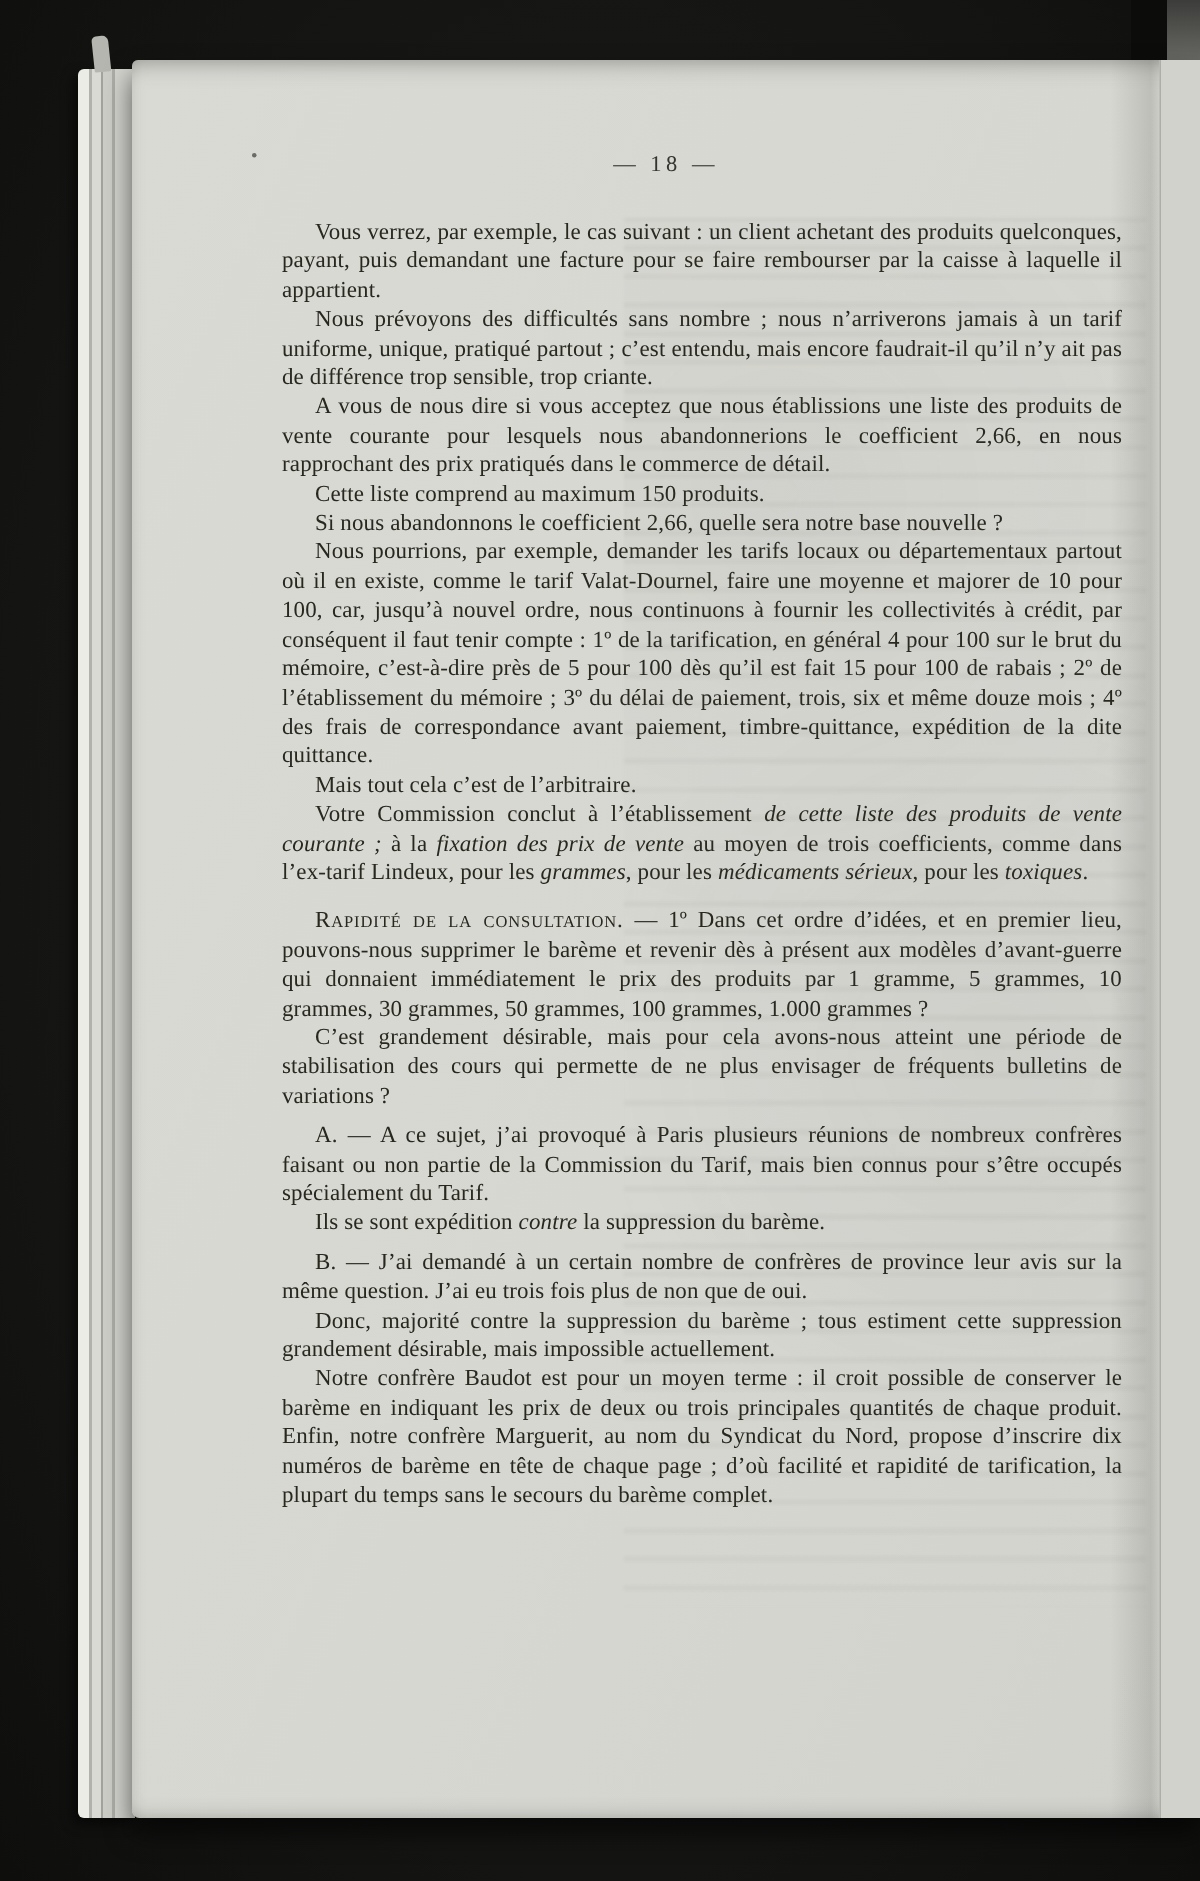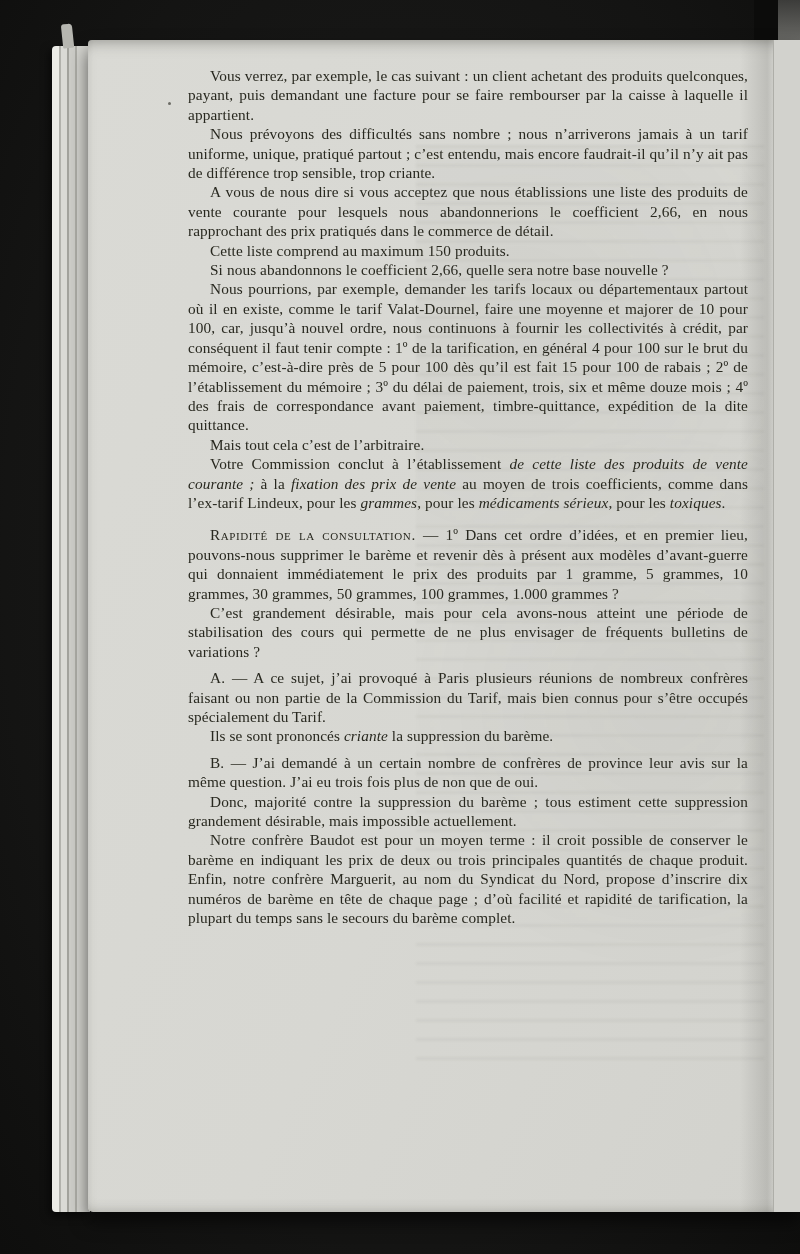--- a/index.html
+++ b/index.html
@@ -147,20 +147,21 @@
   <div class="tr-gray-strip"></div>
   <div class="fore-edges"></div>
   <div class="spine-nub"></div>
 
   <div class="page">
     <div class="gutter-shade"></div>
     <div class="right-column"></div>
     <div class="showthrough"></div>
     <div class="speck"></div>
 
+    <div class="folio">— 18 —</div>
 
     <div class="text-block">
 
       <p>Vous verrez, par exemple, le cas suivant : un client achetant des produits quelconques, payant, puis demandant une facture pour se faire rembourser par la caisse à laquelle il appartient.</p>
 
       <p>Nous prévoyons des difficultés sans nombre ; nous n’arriverons jamais à un tarif uniforme, unique, pratiqué partout ; c’est entendu, mais encore faudrait-il qu’il n’y ait pas de différence trop sensible, trop criante.</p>
 
       <p>A vous de nous dire si vous acceptez que nous établissions une liste des produits de vente courante pour lesquels nous abandonnerions le coefficient 2,66, en nous rapprochant des prix pratiqués dans le commerce de détail.</p>
 
       <p>Cette liste comprend au maximum 150 produits.</p>
@@ -177,21 +178,21 @@
 
       <p class="sect">
         <span class="sc">Rapidité de la consultation.</span><span> — 1º Dans cet ordre d’idées, et en premier lieu, pouvons-nous supprimer le barème et revenir dès à présent aux modèles d’avant-guerre qui donnaient immédiatement le prix des produits par 1 gramme, 5 grammes, 10 grammes, 30 grammes, 50 grammes, 100 grammes, 1.000 grammes ?</span>
       </p>
 
       <p>C’est grandement désirable, mais pour cela avons-nous atteint une période de stabilisation des cours qui permette de ne plus envisager de fréquents bulletins de variations ?</p>
 
       <p class="vsp">A. — A ce sujet, j’ai provoqué à Paris plusieurs réunions de nombreux confrères faisant ou non partie de la Commission du Tarif, mais bien connus pour s’être occupés spécialement du Tarif.</p>
 
       <p>
-        <span>Ils se sont prononcés </span><em>criante</em><span> la suppression du barème.</span>
+        <span>Ils se sont expédition </span><em>contre</em><span> la suppression du barème.</span>
       </p>
 
       <p class="vsp">B. — J’ai demandé à un certain nombre de confrères de province leur avis sur la même question. J’ai eu trois fois plus de non que de oui.</p>
 
       <p>Donc, majorité contre la suppression du barème ; tous estiment cette suppression grandement désirable, mais impossible actuellement.</p>
 
       <p>Notre confrère Baudot est pour un moyen terme : il croit possible de conserver le barème en indiquant les prix de deux ou trois principales quantités de chaque produit. Enfin, notre confrère Marguerit, au nom du Syndicat du Nord, propose d’inscrire dix numéros de barème en tête de chaque page ; d’où facilité et rapidité de tarification, la plupart du temps sans le secours du barème complet.</p>
 
     </div>
   </div>

